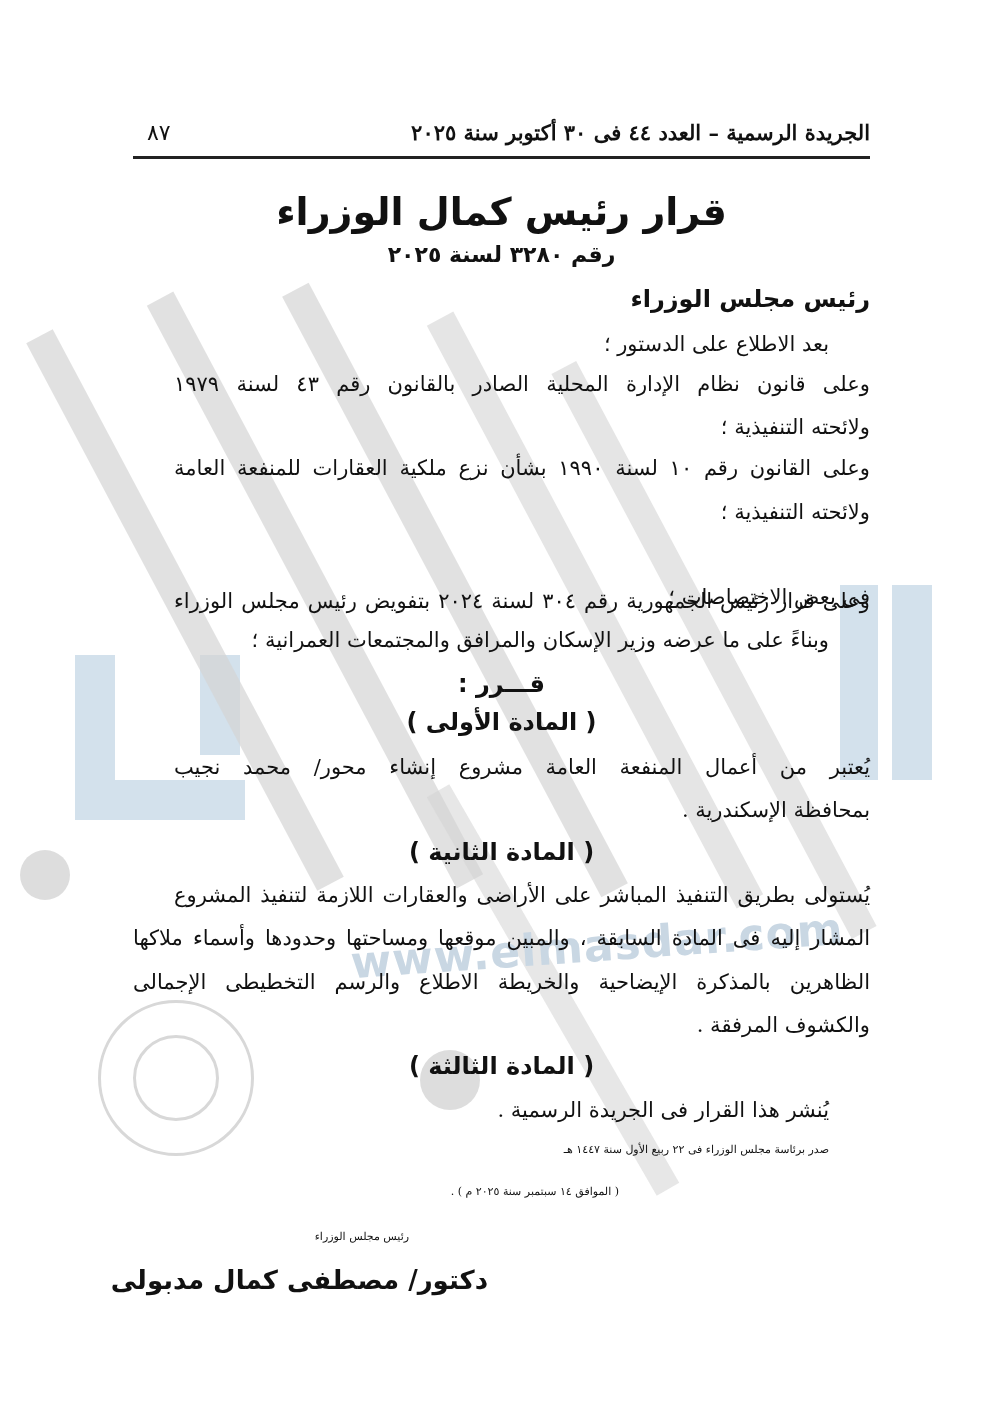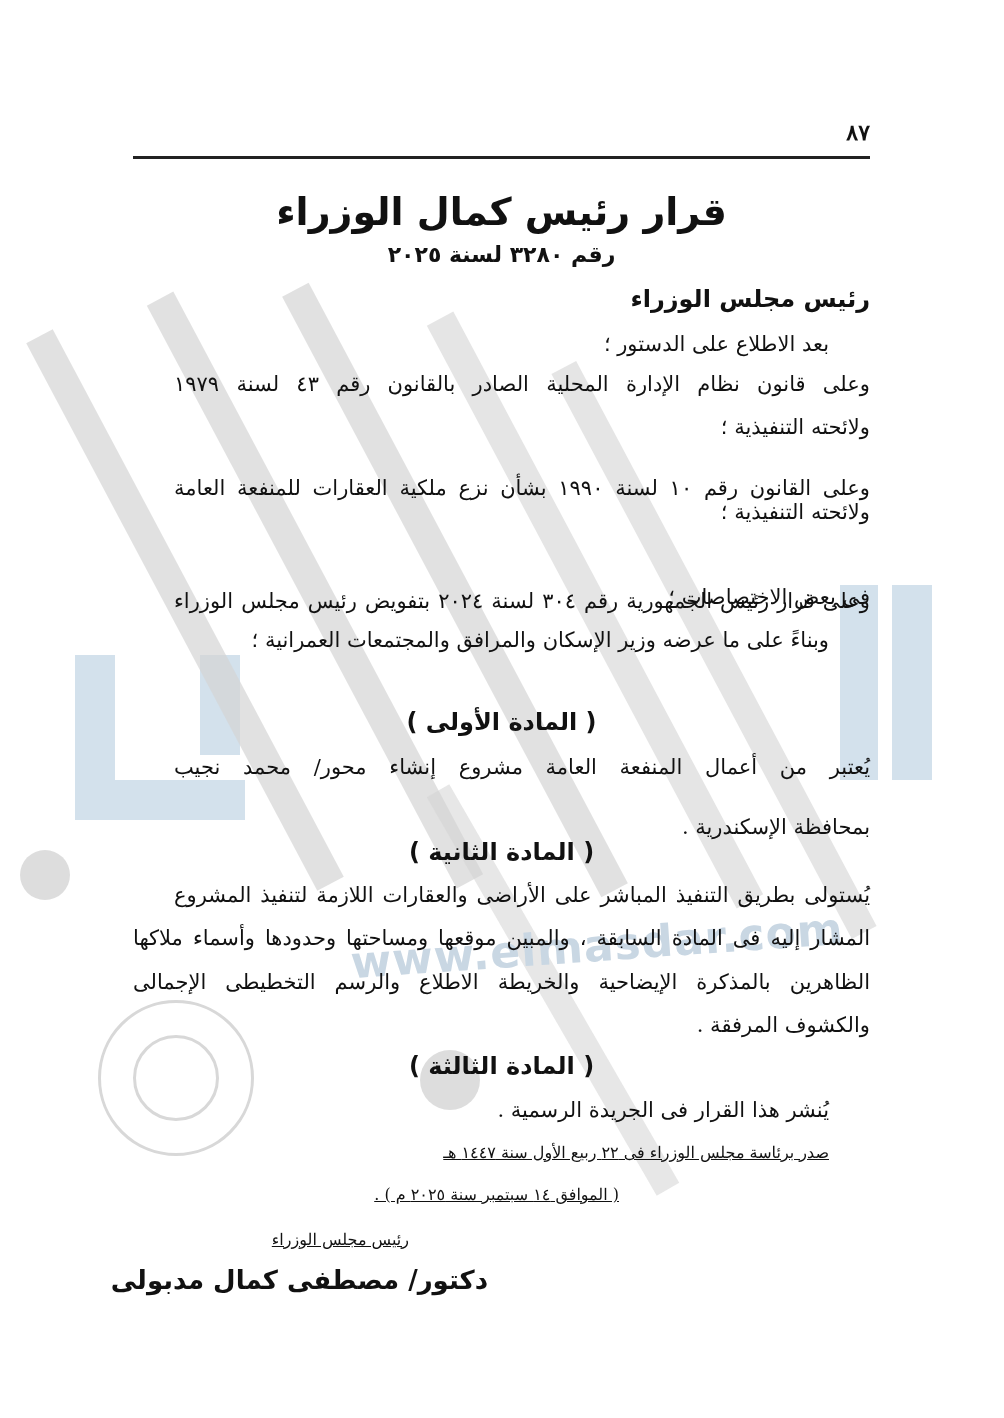--- a/index.html
+++ b/index.html
@@ -12,31 +12,31 @@
     .wm { position: absolute; z-index: 0; pointer-events: none; }
     .wm-blue { background: #d3e1ec; }
     .wm-gray { background: #d4d4d4; }
     .page { position: absolute; left: 0; top: 0; width: 1004px; height: 1418px; z-index: 2; }
     .header {
       position: absolute; left: 133px; top: 112px; width: 737px; height: 40px;
       display: flex; justify-content: space-between; align-items: center;
       direction: rtl;
     }
     .header .htitle { font-size: 21px; font-weight: bold; }
-    .header .pnum { font-size: 22px; font-weight: bold; direction: ltr; padding-left: 14px;}
+    .header .pnum { font-size: 22px; font-weight: normal; direction: ltr; padding-left: 14px;}
     .rule { position: absolute; left: 133px; top: 156px; width: 737px; height: 3px; background: #222; }
     .t { position: absolute; direction: rtl; white-space: nowrap; }
     .center { left: 133px; width: 737px; text-align: center; }
     .right { right: 134px; text-align: right; }
     .just { right: 134px; width: 737px; text-align: justify; text-align-last: justify; }
     .title1 { top: 190px; font-size: 38px; font-weight: bold; font-family: "DejaVu Sans", sans-serif; }
     .title2 { top: 242px; font-size: 22px; font-weight: bold; font-family: "DejaVu Sans", sans-serif; }
     .heading { font-size: 24px; font-weight: bold; font-family: "DejaVu Sans", sans-serif; }
     .body { font-size: 21px; }
-    .small { font-size: 16px; text-decoration: underline; }
+    .small { font-size: 11px; }
     .sig { font-size: 26px; font-weight: bold; font-family: "DejaVu Sans", sans-serif; }
     .seal {
       position: absolute; left: 98px; top: 1000px; width: 150px; height: 150px;
       border-radius: 50%; border: 3px solid #d8d8d8; z-index: 1;
     }
     .seal::after {
       content: ""; position: absolute; left: 32px; top: 32px; width: 80px; height: 80px;
       border-radius: 50%; border: 3px solid #d8d8d8;
     }
     .wm-url {
@@ -60,42 +60,44 @@
 <div class="wm wm-gray" style="left:700px;top:330px;width:28px;height:640px;transform:rotate(-28deg);opacity:.6;"></div>
 <div class="wm wm-gray" style="left:540px;top:760px;width:26px;height:460px;transform:rotate(-30deg);opacity:.55;"></div>
 <div class="wm wm-gray" style="left:20px;top:850px;width:50px;height:50px;border-radius:50%;opacity:.8;"></div>
 <div class="wm wm-gray" style="left:420px;top:1050px;width:60px;height:60px;border-radius:50%;opacity:.8;"></div>
 <div class="wm-url">www.elmasdar.com</div>
 <div class="seal"></div>
 
 <div class="page">
 
   <div class="header">
+    <span class="htitle">الجريدة الرسمية – العدد ٤٤ فى ٣٠ أكتوبر سنة ٢٠٢٥</span>
     <span class="pnum">٨٧</span>
   </div>
   <div class="rule"></div>
 
   <div class="t center title1">قرار رئيس كمال الوزراء</div>
   <div class="t center title2">رقم ٣٢٨٠ لسنة ٢٠٢٥</div>
 
   <div class="t right heading" style="top:285px;font-size:24px;">رئيس مجلس الوزراء</div>
 
   <div class="t right body" style="top:332px;right:175px;">بعد الاطلاع على الدستور ؛</div>
   <div class="t just body" style="top:372px;width:696px;right:134px;">وعلى قانون نظام الإدارة المحلية الصادر بالقانون رقم ٤٣ لسنة ١٩٧٩</div>
   <div class="t right body" style="top:415px;">ولائحته التنفيذية ؛</div>
-  <div class="t just body" style="top:456px;width:696px;margin-top:20px;">وعلى القانون رقم ١٠ لسنة ١٩٩٠ بشأن نزع ملكية العقارات للمنفعة العامة</div>
+  <div class="t just body" style="top:456px;width:696px;">وعلى القانون رقم ١٠ لسنة ١٩٩٠ بشأن نزع ملكية العقارات للمنفعة العامة</div>
   <div class="t right body" style="top:500px;">ولائحته التنفيذية ؛</div>
   <div class="t just body" style="top:541px;width:696px;margin-top:48px;">وعلى قرار رئيس الجمهورية رقم ٣٠٤ لسنة ٢٠٢٤ بتفويض رئيس مجلس الوزراء</div>
   <div class="t right body" style="top:585px;">فى بعض الاختصاصات ؛</div>
   <div class="t right body" style="top:628px;right:175px;">وبناءً على ما عرضه وزير الإسكان والمرافق والمجتمعات العمرانية ؛</div>
 
+  <div class="t center heading" style="top:670px;">قـــرر :</div>
 
   <div class="t center heading" style="top:708px;">( المادة الأولى )</div>
   <div class="t just body" style="top:755px;width:696px;">يُعتبر من أعمال المنفعة العامة مشروع إنشاء محور/ محمد نجيب</div>
-  <div class="t right body" style="top:815px;">بمحافظة الإسكندرية .</div>
+  <div class="t right body" style="top:798px;">بمحافظة الإسكندرية .</div>
 
   <div class="t center heading" style="top:838px;">( المادة الثانية )</div>
   <div class="t just body" style="top:883px;width:696px;">يُستولى بطريق التنفيذ المباشر على الأراضى والعقارات اللازمة لتنفيذ المشروع</div>
   <div class="t just body" style="top:926px;">المشار إليه فى المادة السابقة ، والمبين موقعها ومساحتها وحدودها وأسماء ملاكها</div>
   <div class="t just body" style="top:970px;">الظاهرين بالمذكرة الإيضاحية والخريطة الاطلاع والرسم التخطيطى الإجمالى</div>
   <div class="t right body" style="top:1013px;margin-left:22px;">والكشوف المرفقة .</div>
 
   <div class="t center heading" style="top:1052px;">( المادة الثالثة )</div>
   <div class="t right body" style="top:1098px;right:175px;">يُنشر هذا القرار فى الجريدة الرسمية .</div>
 

